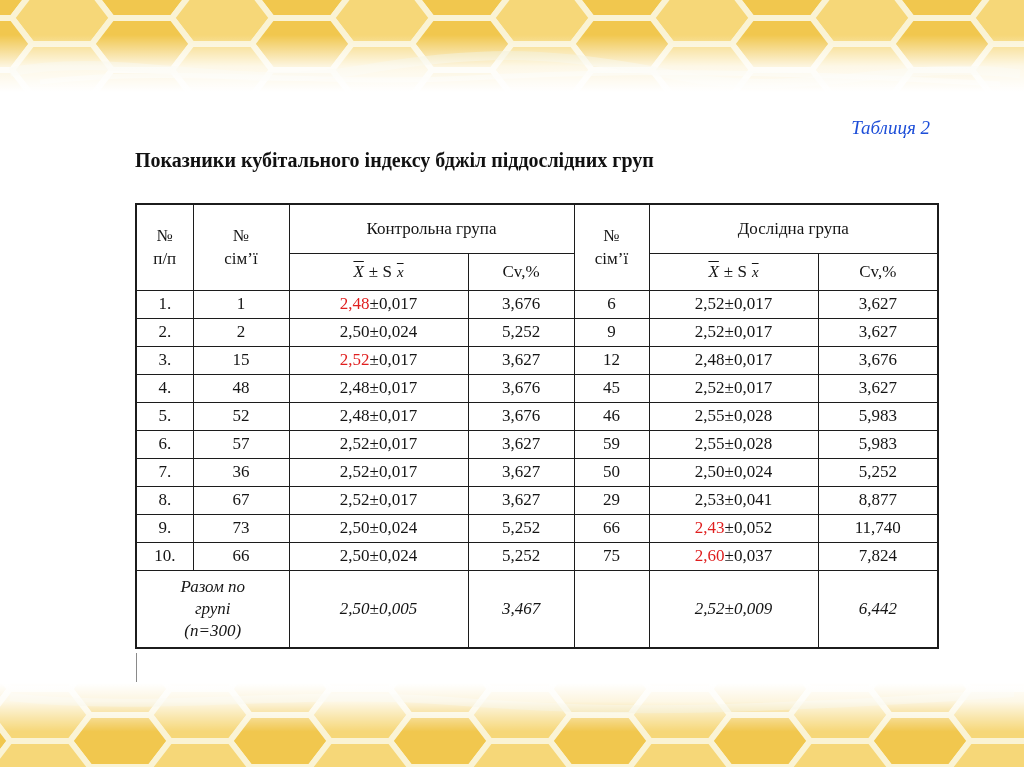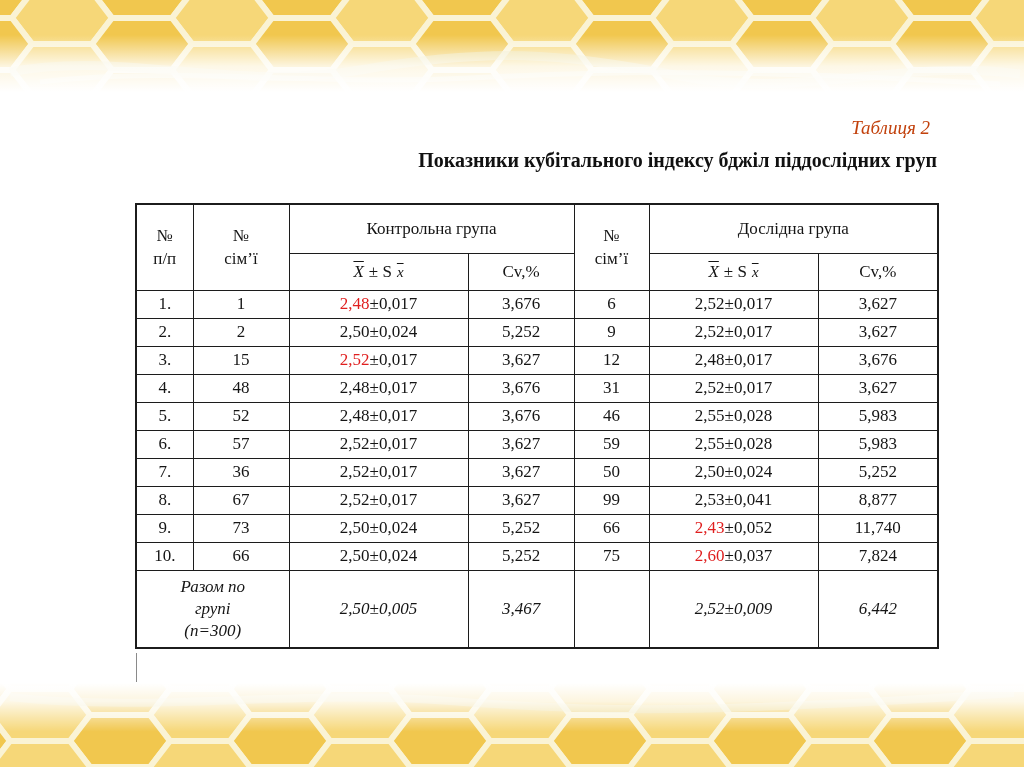--- a/index.html
+++ b/index.html
@@ -19,25 +19,25 @@
   .band{position:absolute;left:0;width:1024px;pointer-events:none;}
   .band-top{top:0;height:92px;}
   .band-bottom{bottom:0;height:84px;}
   .band svg{position:absolute;left:0;top:0;}
   .fade{position:absolute;left:0;top:0;right:0;bottom:0;}
   .fade-top{background:linear-gradient(to bottom,rgba(255,255,255,0) 0%,rgba(255,255,255,0) 38%,rgba(255,255,255,.82) 72%,#ffffff 100%);}
   .fade-bottom{background:linear-gradient(to top,rgba(255,255,255,0) 0%,rgba(255,255,255,0) 42%,rgba(255,255,255,.82) 78%,#ffffff 100%);}
 
   .table-label{
     position:absolute;top:117px;right:94px;
-    font-style:italic;font-size:19px;color:#c2410c;
+    font-style:italic;font-size:19px;color:#1d4ed8;
   }
   .slide-title{
     position:absolute;top:149px;left:135px;width:802px;
-    text-align:right;font-weight:bold;font-size:20px;color:#111;
+    text-align:left;font-weight:bold;font-size:20px;color:#111;
   }
 
   table.data{
     position:absolute;left:135px;top:203px;width:802px;
     border-collapse:collapse;table-layout:fixed;
     font-size:17px;line-height:1.2;
     border:2px solid var(--border);
   }
   table.data th,table.data td{
     border:1.5px solid var(--border);
@@ -159,21 +159,21 @@
         <td>3,627</td>
         <td>12</td>
         <td><span>2,48</span><span>±0,017</span></td>
         <td>3,676</td>
       </tr>
       <tr>
         <td>4.</td>
         <td>48</td>
         <td><span>2,48</span><span>±0,017</span></td>
         <td>3,676</td>
-        <td>31</td>
+        <td>45</td>
         <td><span>2,52</span><span>±0,017</span></td>
         <td>3,627</td>
       </tr>
       <tr>
         <td>5.</td>
         <td>52</td>
         <td><span>2,48</span><span>±0,017</span></td>
         <td>3,676</td>
         <td>46</td>
         <td><span>2,55</span><span>±0,028</span></td>
@@ -195,21 +195,21 @@
         <td>3,627</td>
         <td>50</td>
         <td><span>2,50</span><span>±0,024</span></td>
         <td>5,252</td>
       </tr>
       <tr>
         <td>8.</td>
         <td>67</td>
         <td><span>2,52</span><span>±0,017</span></td>
         <td>3,627</td>
-        <td>99</td>
+        <td>29</td>
         <td><span>2,53</span><span>±0,041</span></td>
         <td>8,877</td>
       </tr>
       <tr>
         <td>9.</td>
         <td>73</td>
         <td><span>2,50</span><span>±0,024</span></td>
         <td>5,252</td>
         <td>66</td>
         <td><span class="red">2,43</span><span>±0,052</span></td>

